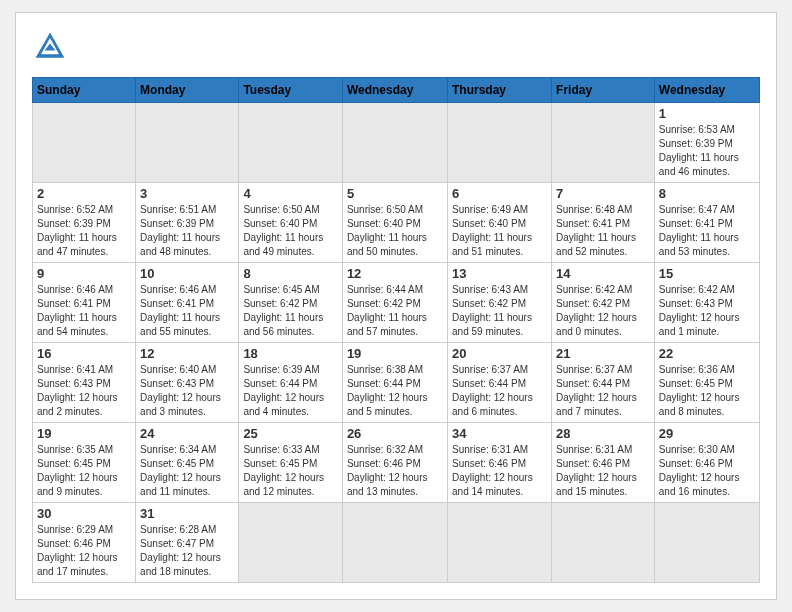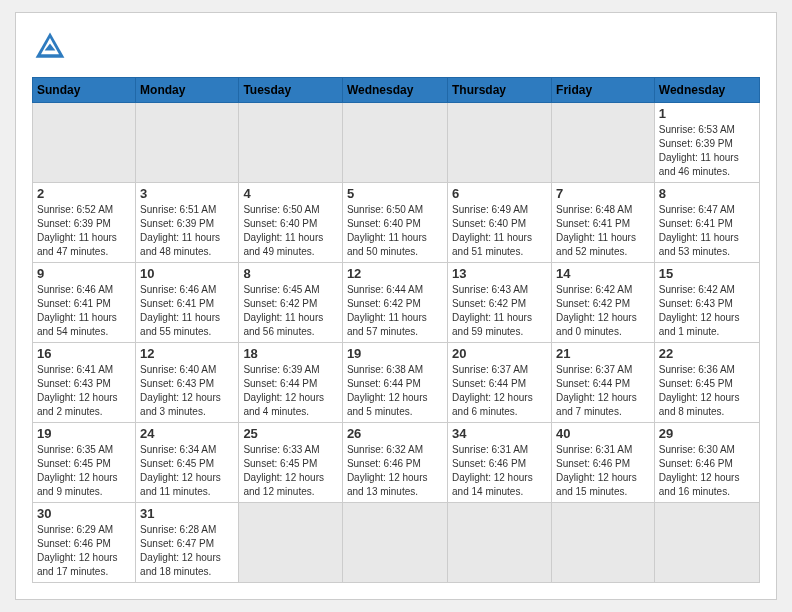--- a/index.html
+++ b/index.html
@@ -244,21 +244,21 @@
           </td>
           <td>
             <span class="day-number">26</span>
             <div class="day-info">Sunrise: 6:32 AM<br>Sunset: 6:46 PM<br>Daylight: 12 hours and 13 minutes.</div>
           </td>
           <td>
             <span class="day-number">34</span>
             <div class="day-info">Sunrise: 6:31 AM<br>Sunset: 6:46 PM<br>Daylight: 12 hours and 14 minutes.</div>
           </td>
           <td>
-            <span class="day-number">40</span>
+            <span class="day-number">28</span>
             <div class="day-info">Sunrise: 6:31 AM<br>Sunset: 6:46 PM<br>Daylight: 12 hours and 15 minutes.</div>
           </td>
           <td>
             <span class="day-number">29</span>
             <div class="day-info">Sunrise: 6:30 AM<br>Sunset: 6:46 PM<br>Daylight: 12 hours and 16 minutes.</div>
           </td>
         </tr>
         <tr>
           <td>
             <span class="day-number">30</span>

